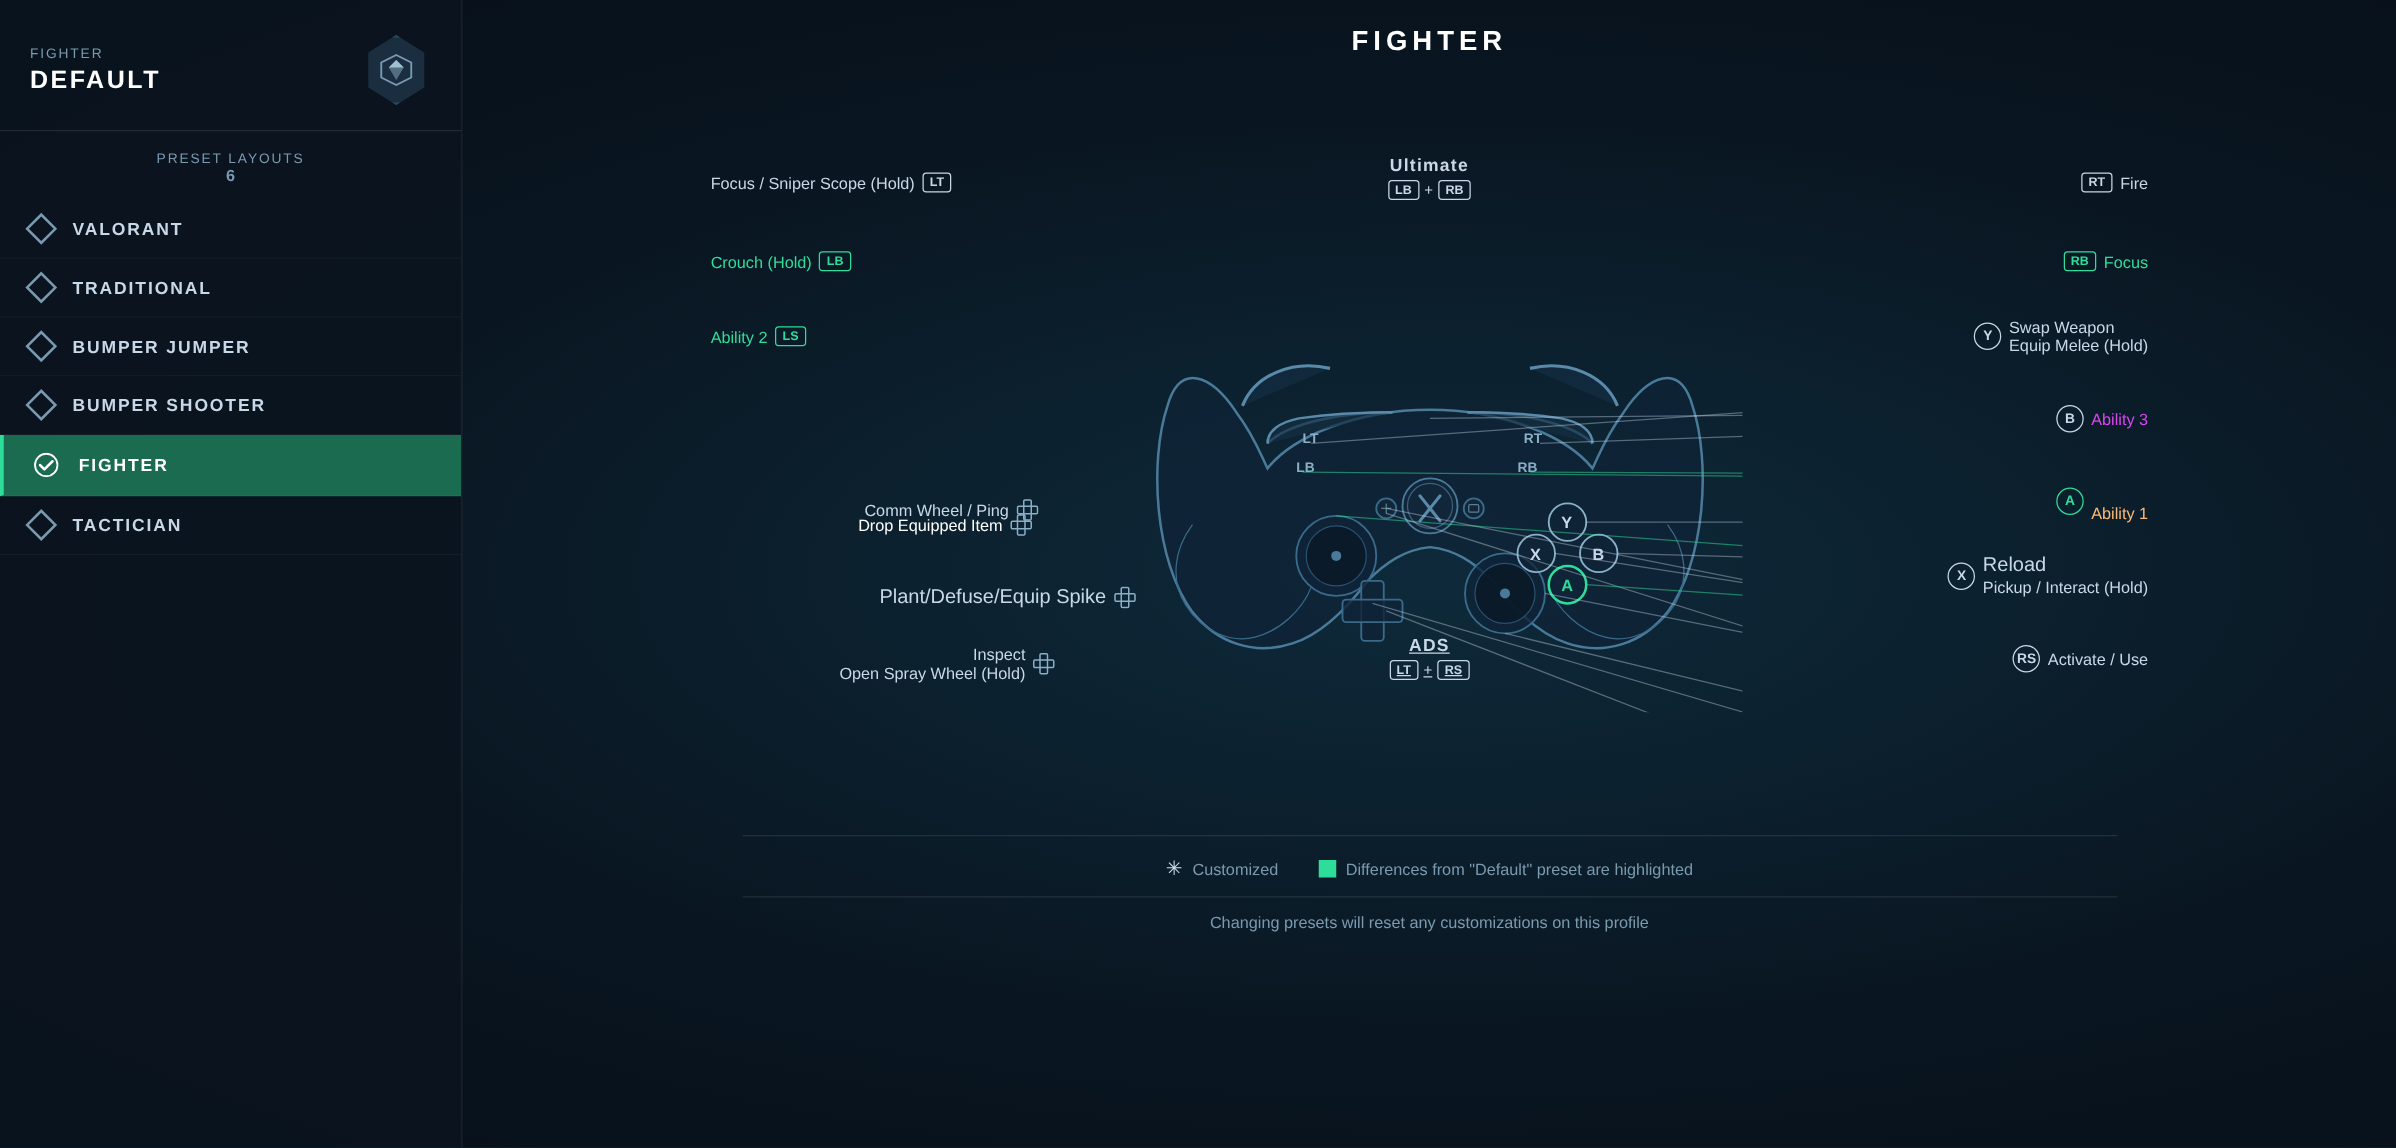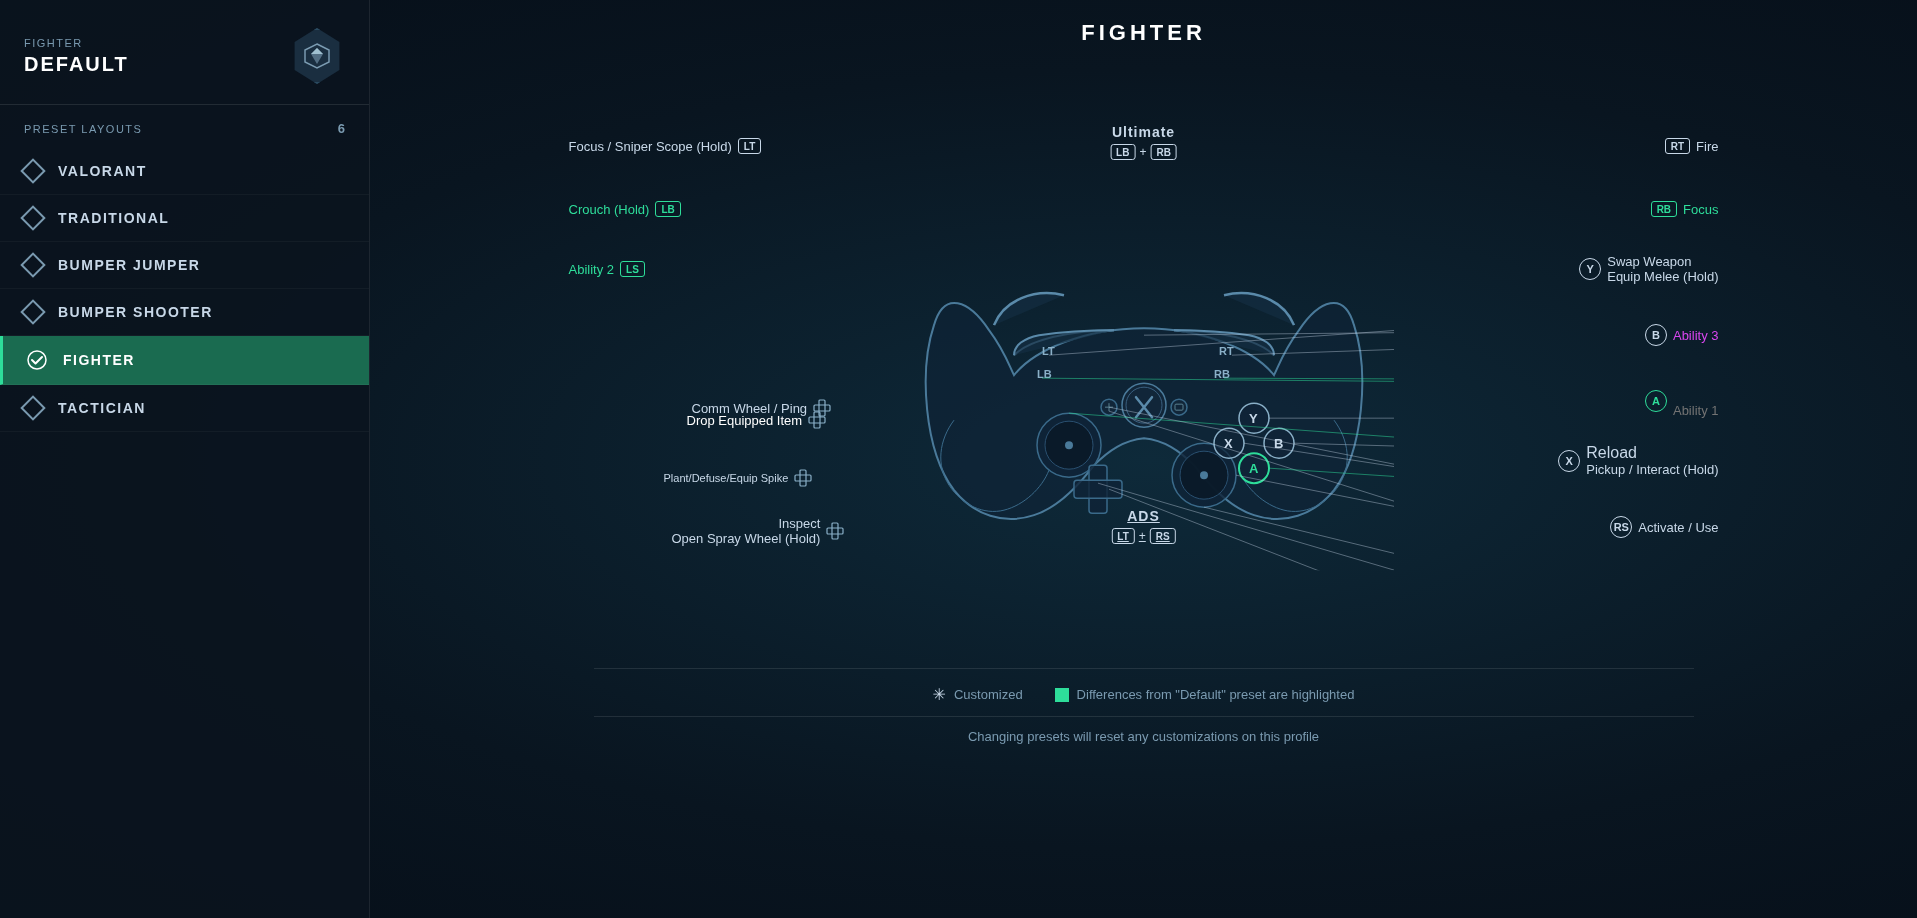--- a/index.html
+++ b/index.html
@@ -79,20 +79,21 @@
     .profile-icon svg {
       width: 32px;
       height: 32px;
     }
 
     .preset-section-header {
       display: flex;
       align-items: center;
       justify-content: space-between;
       padding: 16px 24px 12px 24px;
+      flex-direction: column;
     }
 
     .preset-label {
       font-size: 11px;
       color: #7a9ab0;
       letter-spacing: 1.5px;
       text-transform: uppercase;
     }
 
     .preset-count {
@@ -448,21 +449,21 @@
 
       <div style="position:absolute; top:355px; left:143px; display:flex; align-items:center; gap:6px;">
         <span style="font-size:13px; color:#ffffff;">Drop Equipped Item</span>
         <svg width="18" height="18" viewBox="0 0 18 18">
           <rect x="6" y="1" width="6" height="16" rx="1" stroke="#8ab0c8" stroke-width="1.2" fill="none"></rect>
           <rect x="1" y="6" width="16" height="6" rx="1" stroke="#8ab0c8" stroke-width="1.2" fill="none"></rect>
         </svg>
       </div>
 
       <div style="position:absolute; top:413px; left:120px; display:flex; align-items:center; gap:6px;">
-        <span style="font-size:11px; color:#c8d8e8;">Plant/Defuse/Equip Spike</span>
+        <span style="font-size:16px; color:#c8d8e8;margin-left:40px;">Plant/Defuse/Equip Spike</span>
         <svg width="18" height="18" viewBox="0 0 18 18">
           <rect x="6" y="1" width="6" height="16" rx="1" stroke="#8ab0c8" stroke-width="1.2" fill="none"></rect>
           <rect x="1" y="6" width="16" height="6" rx="1" stroke="#8ab0c8" stroke-width="1.2" fill="none"></rect>
         </svg>
       </div>
 
       <div style="position:absolute; top:460px; left:128px; display:flex; align-items:center; gap:6px;">
         <div style="text-align:right;">
           <div style="font-size:13px; color:#c8d8e8;">Inspect</div>
           <div style="font-size:13px; color:#c8d8e8;">Open Spray Wheel (Hold)</div>
@@ -491,21 +492,21 @@
         </div>
       </div>
 
       <div style="position:absolute; top:268px; right:25px; display:flex; align-items:center; gap:6px;">
         <span class="btn-badge circle-badge b-btn">B</span>
         <span style="font-size:13px; color:#d946ef;">Ability 3</span>
       </div>
 
       <div style="position:absolute; top:328px; right:25px; display:flex; align-items:center; gap:6px;">
         <span class="btn-badge circle-badge a-btn">A</span>
-        <span style="font-size:13px; color:#737373;margin-top:19px;">Ability 1</span>
+        <span style="font-size:13px; color:#fdba74;margin-top:19px;">Ability 1</span>
       </div>
 
       <div style="position:absolute; top:388px; right:25px; display:flex; align-items:center; gap:6px;">
         <span class="btn-badge circle-badge x-btn">X</span>
         <div>
           <div style="font-size:16px; color:#c8d8e8;">Reload</div>
           <div style="font-size:13px; color:#c8d8e8;">Pickup / Interact (Hold)</div>
         </div>
       </div>
 

